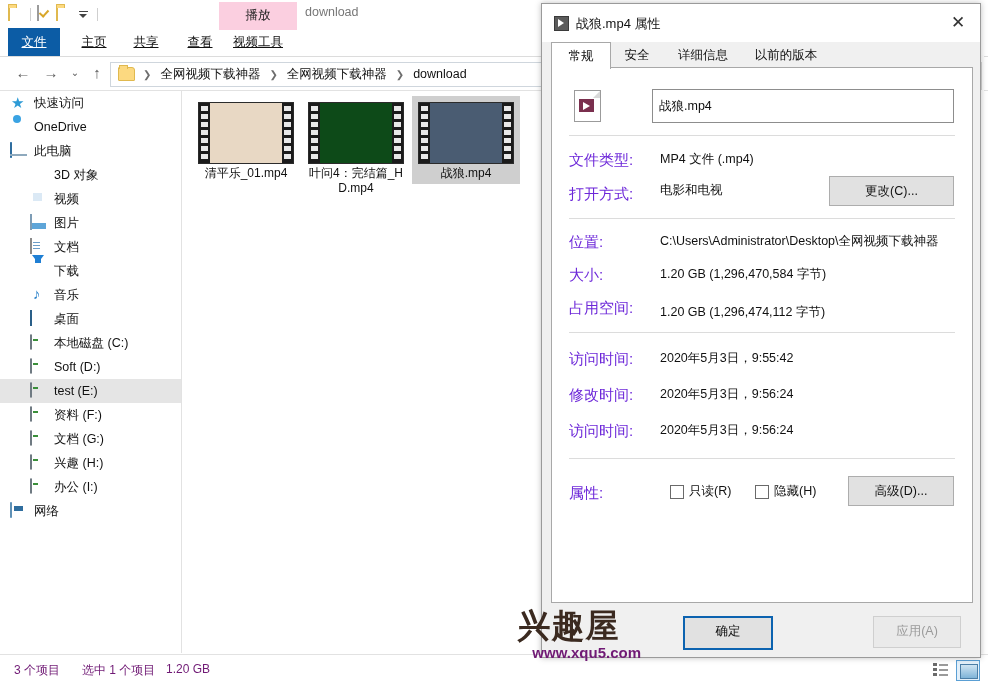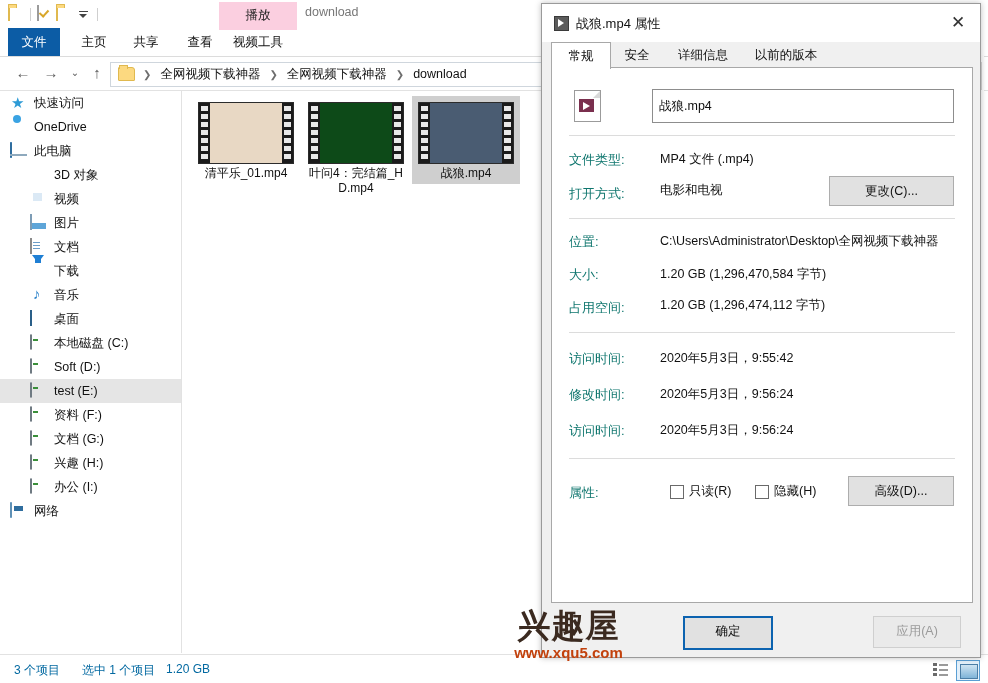--- a/index.html
+++ b/index.html
@@ -24,21 +24,21 @@
   .chk-ic:after{content:"";position:absolute;left:3px;top:2px;width:4px;height:7px;border:solid #d8a72b;border-width:0 2px 2px 0;transform:rotate(42deg);}
   .caret-dn{width:0;height:0;border-left:4px solid transparent;border-right:4px solid transparent;border-top:4px solid #444;}
   .dd-line{width:9px;height:1px;background:#444;margin-bottom:2px;}
 
   .tabtitle{position:absolute;top:5px;font-size:12.5px;color:#777;}
   .pinktab{position:absolute;left:219px;top:2px;width:78px;height:26px;background:#fbcfe0;}
   .pinktab span{display:block;text-align:center;line-height:26px;font-size:12.5px;color:#222;}
 
   
   .ribbon{position:absolute;left:0;top:28px;width:988px;height:28px;background:#fff;}
-  .rtab{position:absolute;top:0;height:28px;line-height:28px;font-size:12.5px;color:#111;text-align:center;cursor:default;}
+  .rtab{position:absolute;top:0;height:28px;line-height:28px;font-size:12.5px;color:#111;text-align:center;cursor:default;text-decoration:underline;}
   .rtab.file{background:#0c5ca5;color:#fff;left:8px;width:52px;}
   .underline-pink{position:absolute;left:219px;top:28px;width:78px;height:2px;background:#fbcfe0;}
   .ribbon-bottom{position:absolute;left:0;top:56px;width:988px;height:1px;background:#dcdcdc;}
 
   
   .addrbar{position:absolute;left:0;top:57px;width:988px;height:32px;background:#fff;}
   .navbtn{position:absolute;top:7px;width:18px;height:18px;font-size:15px;color:#5d5d5d;text-align:center;line-height:18px;}
   .crumbbox{position:absolute;left:110px;top:62px;width:845px;height:23px;border:1px solid #cfd6dd;background:#fff;}
   .crumbs{position:absolute;left:118px;top:65px;display:flex;align-items:center;height:18px;font-size:12.5px;color:#111;gap:0;}
   .crumb{padding:0 3px;}
@@ -84,54 +84,54 @@
   .thumb{width:94px;height:60px;margin:6px auto 2px;background:#000;position:relative;border:1px solid #2b2b2b;}
   .filmstrip{position:absolute;top:0;bottom:0;width:11px;background:#1b1b1b;}
   .filmstrip.l{left:0;}
   .filmstrip.r{right:0;}
   .perf{position:absolute;left:2px;width:7px;height:5px;background:#e8e8e8;}
   .thumb-img{position:absolute;left:11px;right:11px;top:0;bottom:0;}
   .tile-lbl{font-size:12px;line-height:15px;color:#111;padding:0 2px 3px;word-break:break-all;}
 
   
   .statusbar{position:absolute;left:0;top:654px;width:988px;height:29px;background:#fff;border-top:1px solid #e2e2e2;}
-  .status-txt{position:absolute;top:7px;font-size:12px;color:#0369a1;}
+  .status-txt{position:absolute;top:7px;font-size:12px;color:#701a75;}
   .viewbtns{position:absolute;right:8px;top:5px;display:flex;gap:4px;}
   .vbtn{width:22px;height:19px;position:relative;}
   .vbtn.active{border:1px solid #5a9fd4;background:#e3f0fa;}
   .det-ic{position:absolute;left:3px;top:3px;width:16px;height:13px;}
   .det-ic i{position:absolute;left:0;width:4px;height:3px;background:#6b6b6b;}
   .det-ic b{position:absolute;left:6px;width:9px;height:2px;background:#9a9a9a;}
   .big-ic{position:absolute;left:3px;top:3px;width:16px;height:13px;background:linear-gradient(#cfe4f2,#7fb4d8);border:1px solid #4b7ea6;}
 
   
   .watermark{position:absolute;left:496px;top:608px;width:145px;text-align:center;z-index:40;}
   .wm-main{font-size:33px;font-weight:bold;color:#3b2a20;letter-spacing:1px;line-height:36px;font-family:"DejaVu Sans",sans-serif;}
-  .wm-sub{font-size:15px;font-weight:bold;color:#c2410c;letter-spacing:0px;line-height:17px;}
+  .wm-sub{font-size:15px;font-weight:bold;color:#701a75;letter-spacing:0px;line-height:17px;text-align:right;}
 
   
   .help-ic{position:absolute;left:965px;top:37px;width:15px;height:15px;border-radius:50%;background:#1a7fd4;color:#fff;font-size:11px;font-weight:bold;text-align:center;line-height:15px;z-index:5;}
 
   
   .rail{position:absolute;left:967px;top:55px;width:16px;height:598px;background:#fdfdfd;border-left:1px solid #ececec;}
   .rail-thumb{position:absolute;left:971px;top:62px;width:9px;height:26px;background:#fff;border:1px solid #d6d6d6;}
 
   
   #props{position:absolute;left:541px;top:3px;width:438px;height:653px;background:#f0f0f0;border:1px solid #9a9a9a;box-shadow:0 0 6px rgba(0,0,0,.25);z-index:30;}
   .dlg-title{position:absolute;left:0;top:0;width:438px;height:38px;background:#fff;}
   .dlg-ic{position:absolute;left:12px;top:12px;width:13px;height:13px;background:#5b5b5b;border:1px solid #3a3a3a;position:absolute;}
   .dlg-ic:after{content:"";position:absolute;left:3px;top:2px;width:0;height:0;border-left:6px solid #fff;border-top:4px solid transparent;border-bottom:4px solid transparent;}
   .dlg-title-txt{position:absolute;left:34px;top:11px;font-size:13px;color:#111;}
   .dlg-close{position:absolute;right:0;top:0;width:44px;height:38px;text-align:center;line-height:38px;font-size:17px;color:#333;}
 
   .tabbar{position:absolute;left:0;top:38px;width:438px;height:26px;}
   .dtab{position:absolute;top:0;height:26px;line-height:26px;font-size:12.5px;text-align:center;color:#111;}
   .dtab.act{background:#fff;border:1px solid #a8a8a8;border-bottom:none;z-index:2;}
   .tabpanel{position:absolute;left:9px;top:63px;width:420px;height:534px;background:#fff;border:1px solid #a8a8a8;}
-  .lbl{position:absolute;left:17px;font-size:13px;color:#0f766e;}
+  .lbl{position:absolute;left:17px;font-size:15px;color:#6d28d9;}
   .val{position:absolute;left:108px;font-size:12.5px;color:#111;white-space:nowrap;}
   .hr{position:absolute;left:17px;width:386px;height:1px;background:#dcdcdc;}
 
   .fileicon{position:absolute;left:22px;top:22px;width:25px;height:30px;background:#fff;border:1px solid #9b9b9b;}
   .fileicon:before{content:"";position:absolute;right:0;top:0;border-left:7px solid transparent;border-bottom:7px solid #d9d9d9;}
   .fileicon:after{content:"";position:absolute;left:4px;top:8px;width:15px;height:13px;background:#7a2f4e;}
   .fi-play{position:absolute;left:8px;top:11px;width:0;height:0;border-left:7px solid #fff;border-top:4px solid transparent;border-bottom:4px solid transparent;z-index:2;}
   .nameinput{position:absolute;left:100px;top:21px;width:288px;height:32px;border:1px solid #8d8d8d;background:#fff;font-size:12.5px;padding:0 6px;line-height:32px;color:#111;}
 
   .btn{position:absolute;background:#e1e1e1;border:1px solid #adadad;font-size:12.5px;color:#111;text-align:center;}
@@ -402,21 +402,21 @@
 
     <div class="hr" style="top:150px;"></div>
 
     <span class="lbl" style="top:165px;">位置:</span>
     <span class="val" style="top:165px;">C:\Users\Administrator\Desktop\全网视频下载神器</span>
 
     <span class="lbl" style="top:198px;">大小:</span>
     <span class="val" style="top:198px;">1.20 GB (1,296,470,584 字节)</span>
 
     <span class="lbl" style="top:231px;">占用空间:</span>
-    <span class="val" style="top:229px;text-align:right;">1.20 GB (1,296,474,112 字节)</span>
+    <span class="val" style="top:236px;text-align:right;">1.20 GB (1,296,474,112 字节)</span>
 
     <div class="hr" style="top:264px;"></div>
 
     <span class="lbl" style="top:282px;">访问时间:</span>
     <span class="val" style="top:282px;">2020年5月3日，9:55:42</span>
 
     <span class="lbl" style="top:318px;">修改时间:</span>
     <span class="val" style="top:318px;">2020年5月3日，9:56:24</span>
 
     <span class="lbl" style="top:354px;">访问时间:</span>

